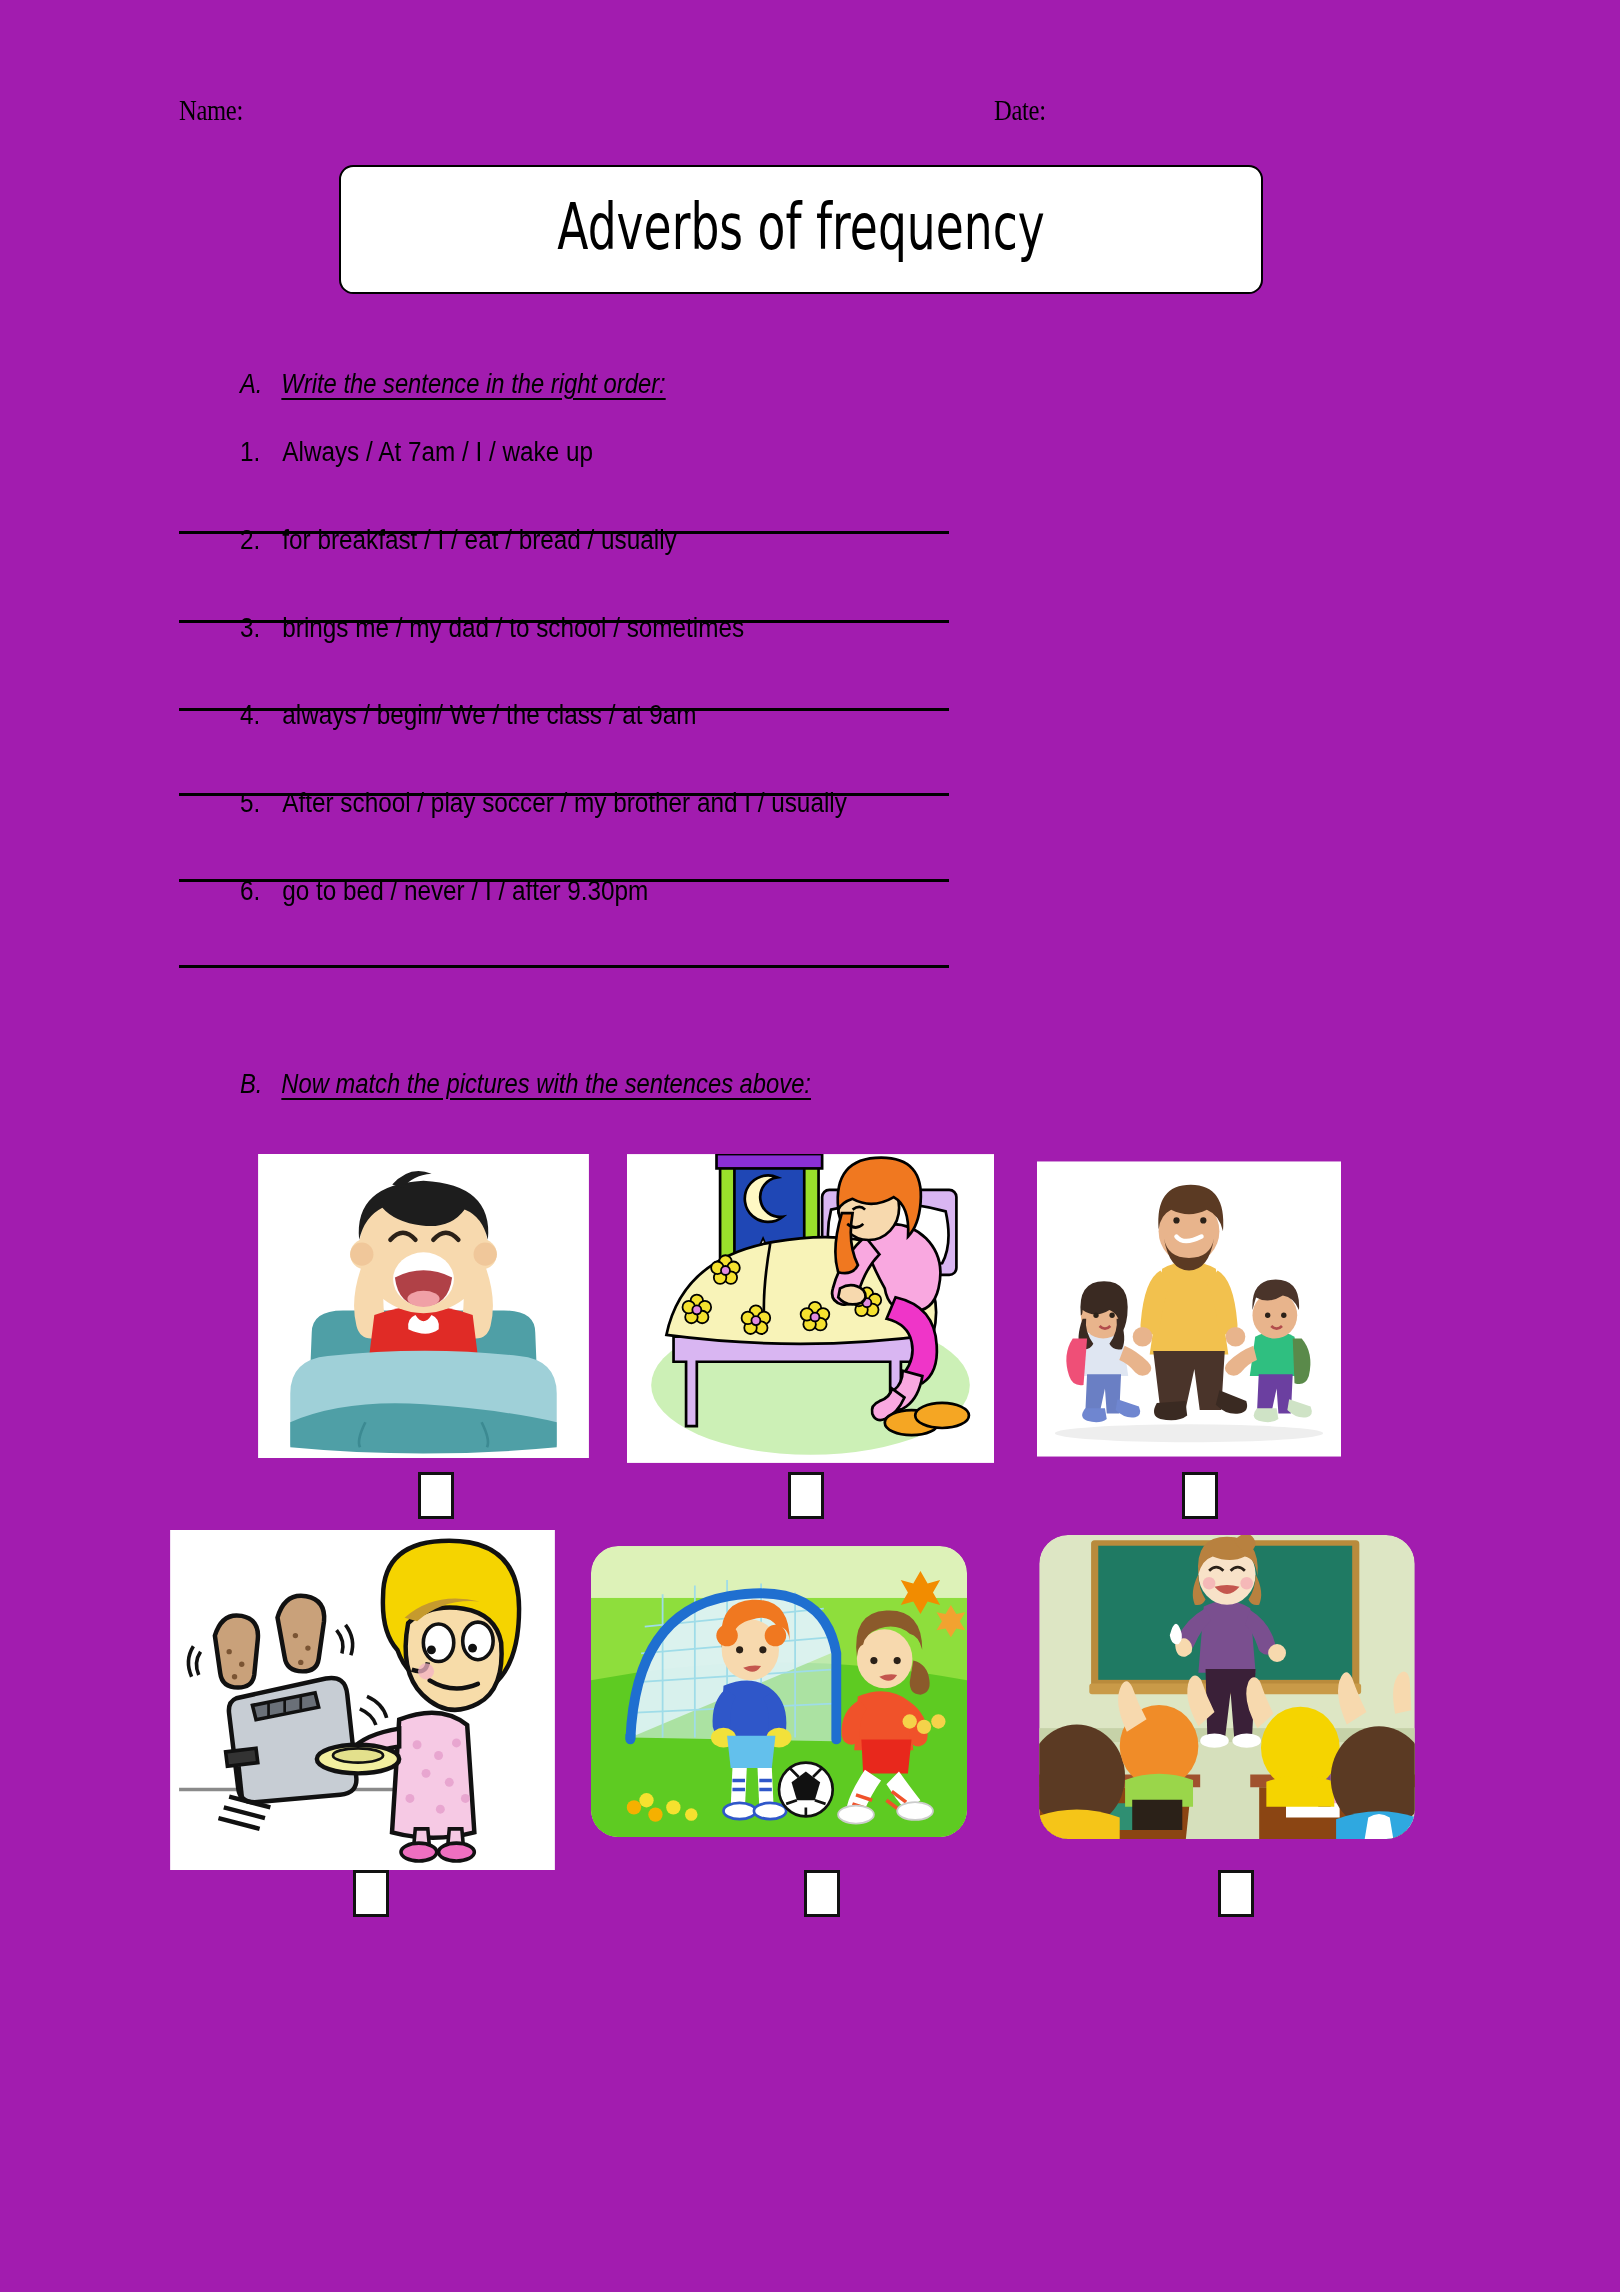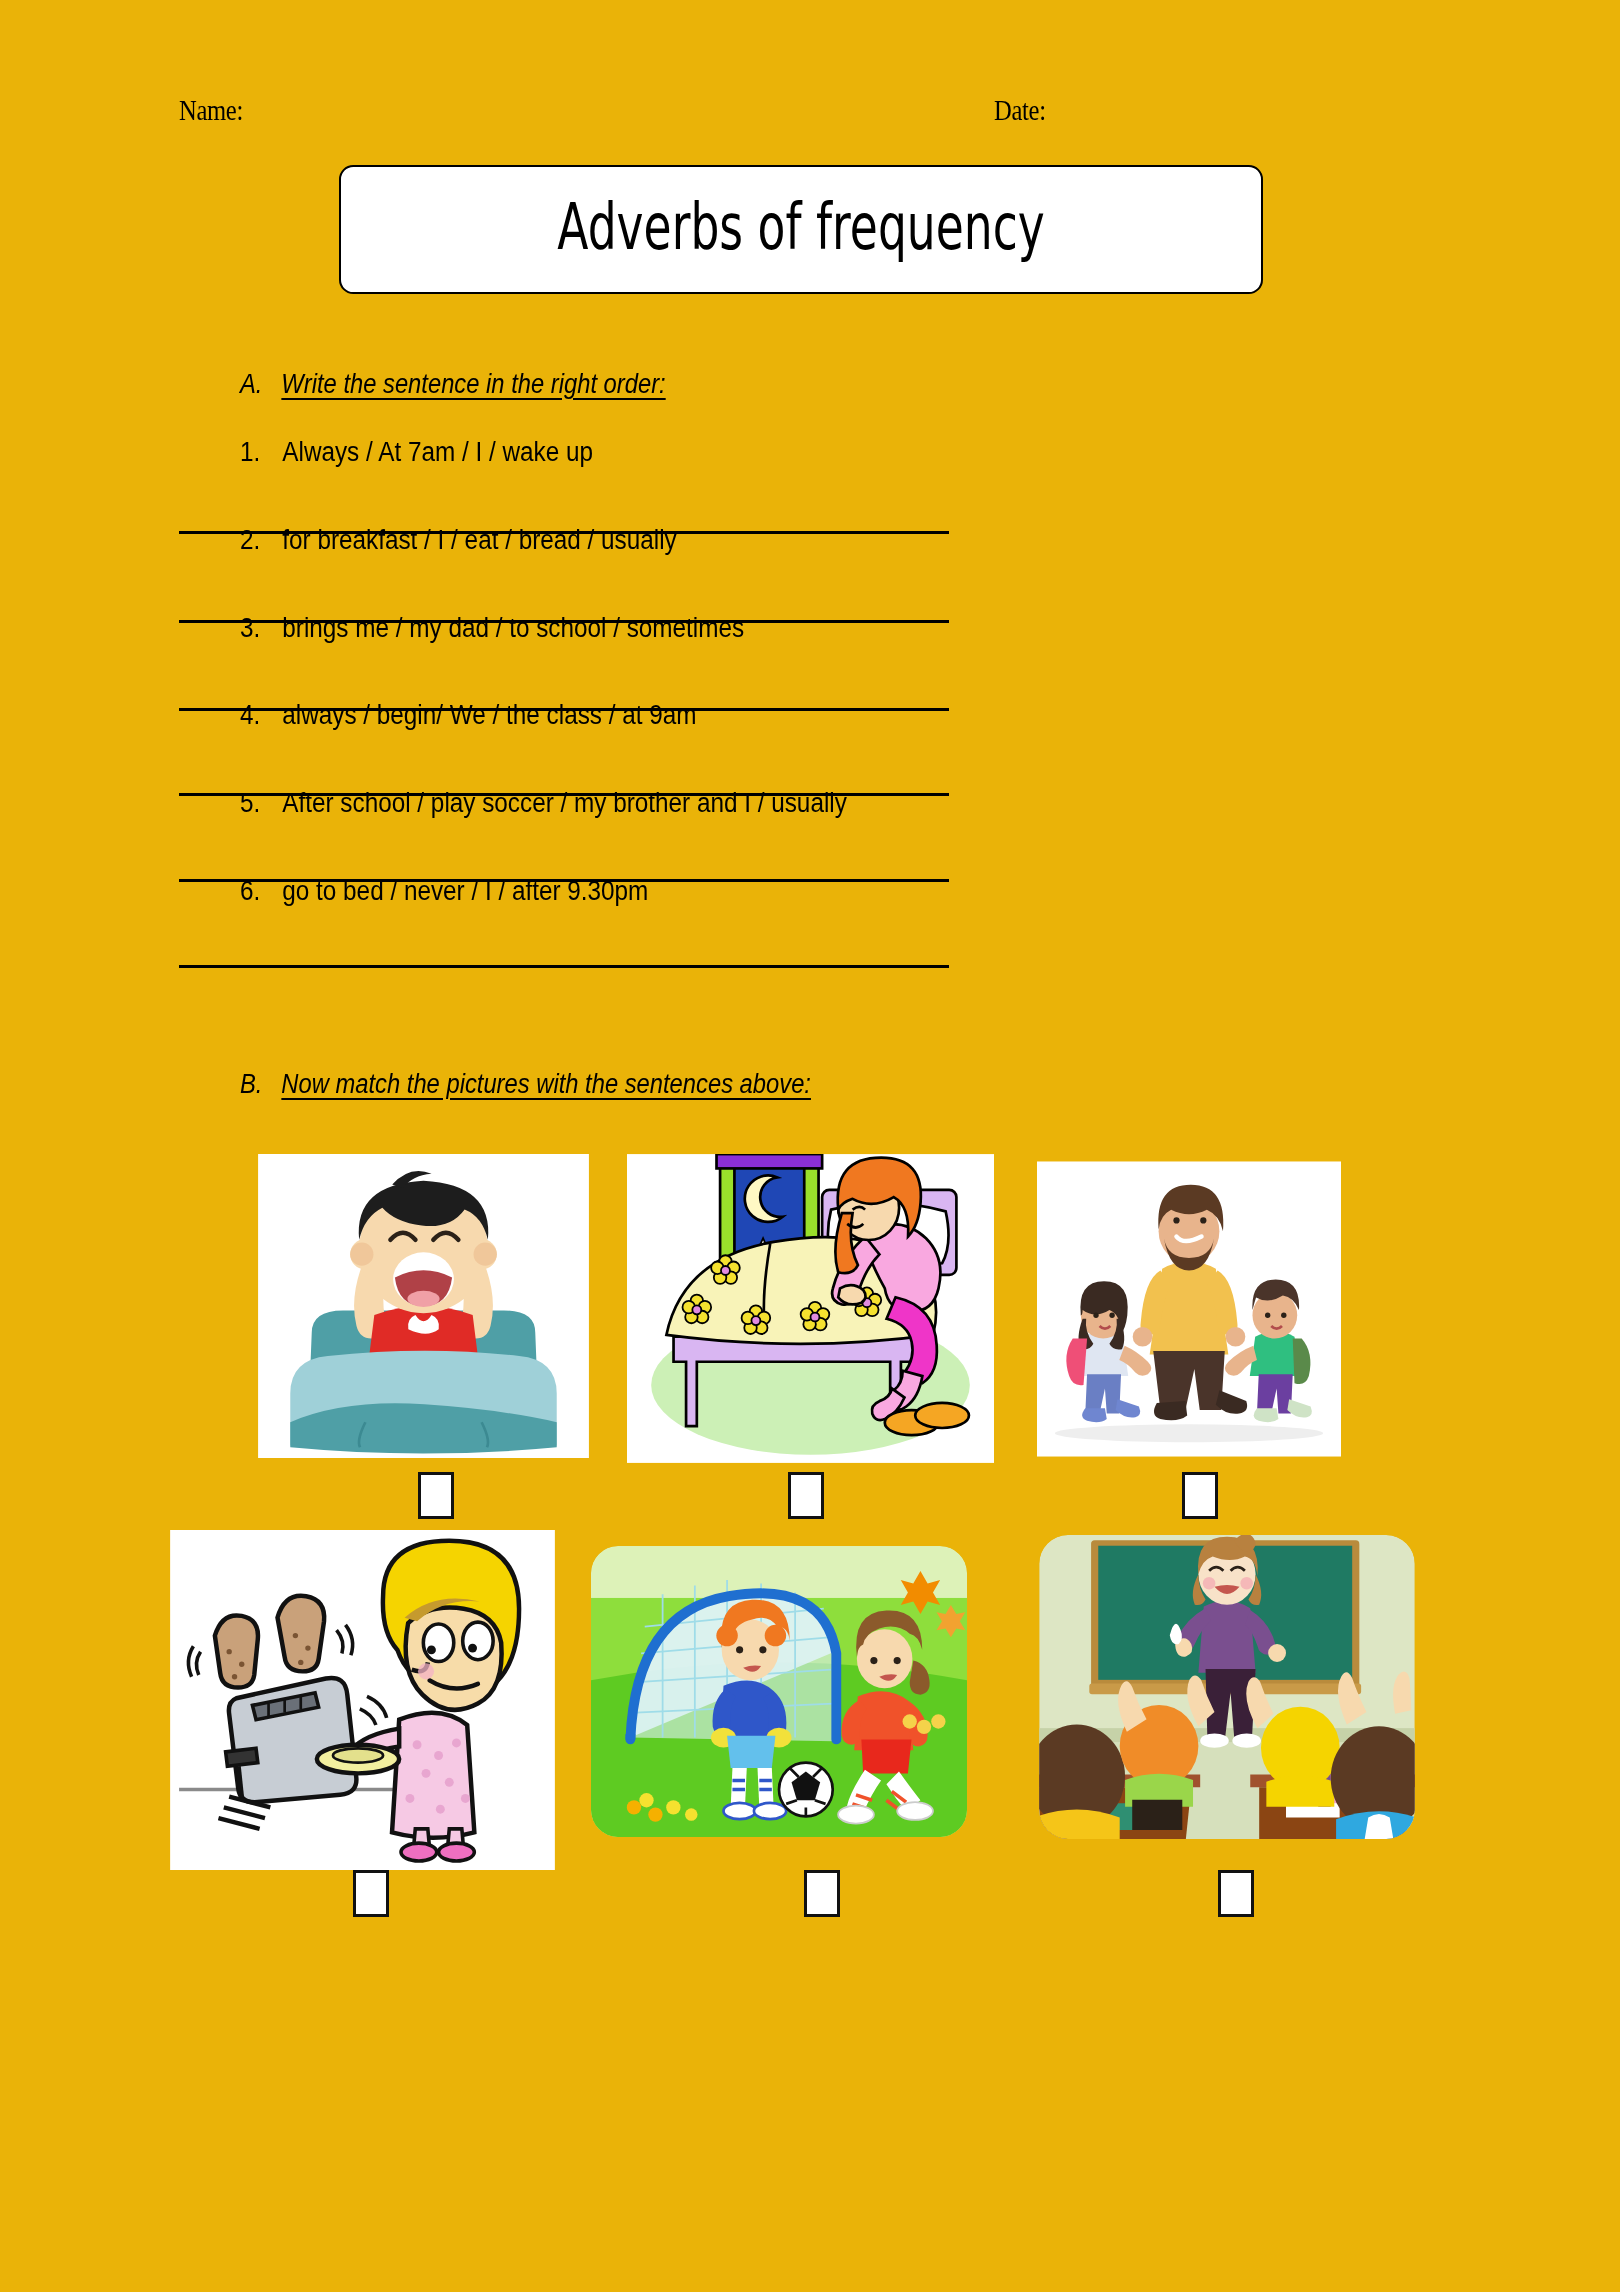--- a/index.html
+++ b/index.html
@@ -12,21 +12,21 @@
     height: 2293px;
     position: relative;
     font-family: "Liberation Sans", sans-serif;
     color: #000000;
     overflow: hidden;
   }
 
   .page {
     position: absolute;
     inset: 0;
-    background: #eab308;
+    background: #a21caf;
   }
 
   
   .hdr {
     position: absolute;
     top: 93px;
     left: 0;
     width: 100%;
     height: 45px;
   }

